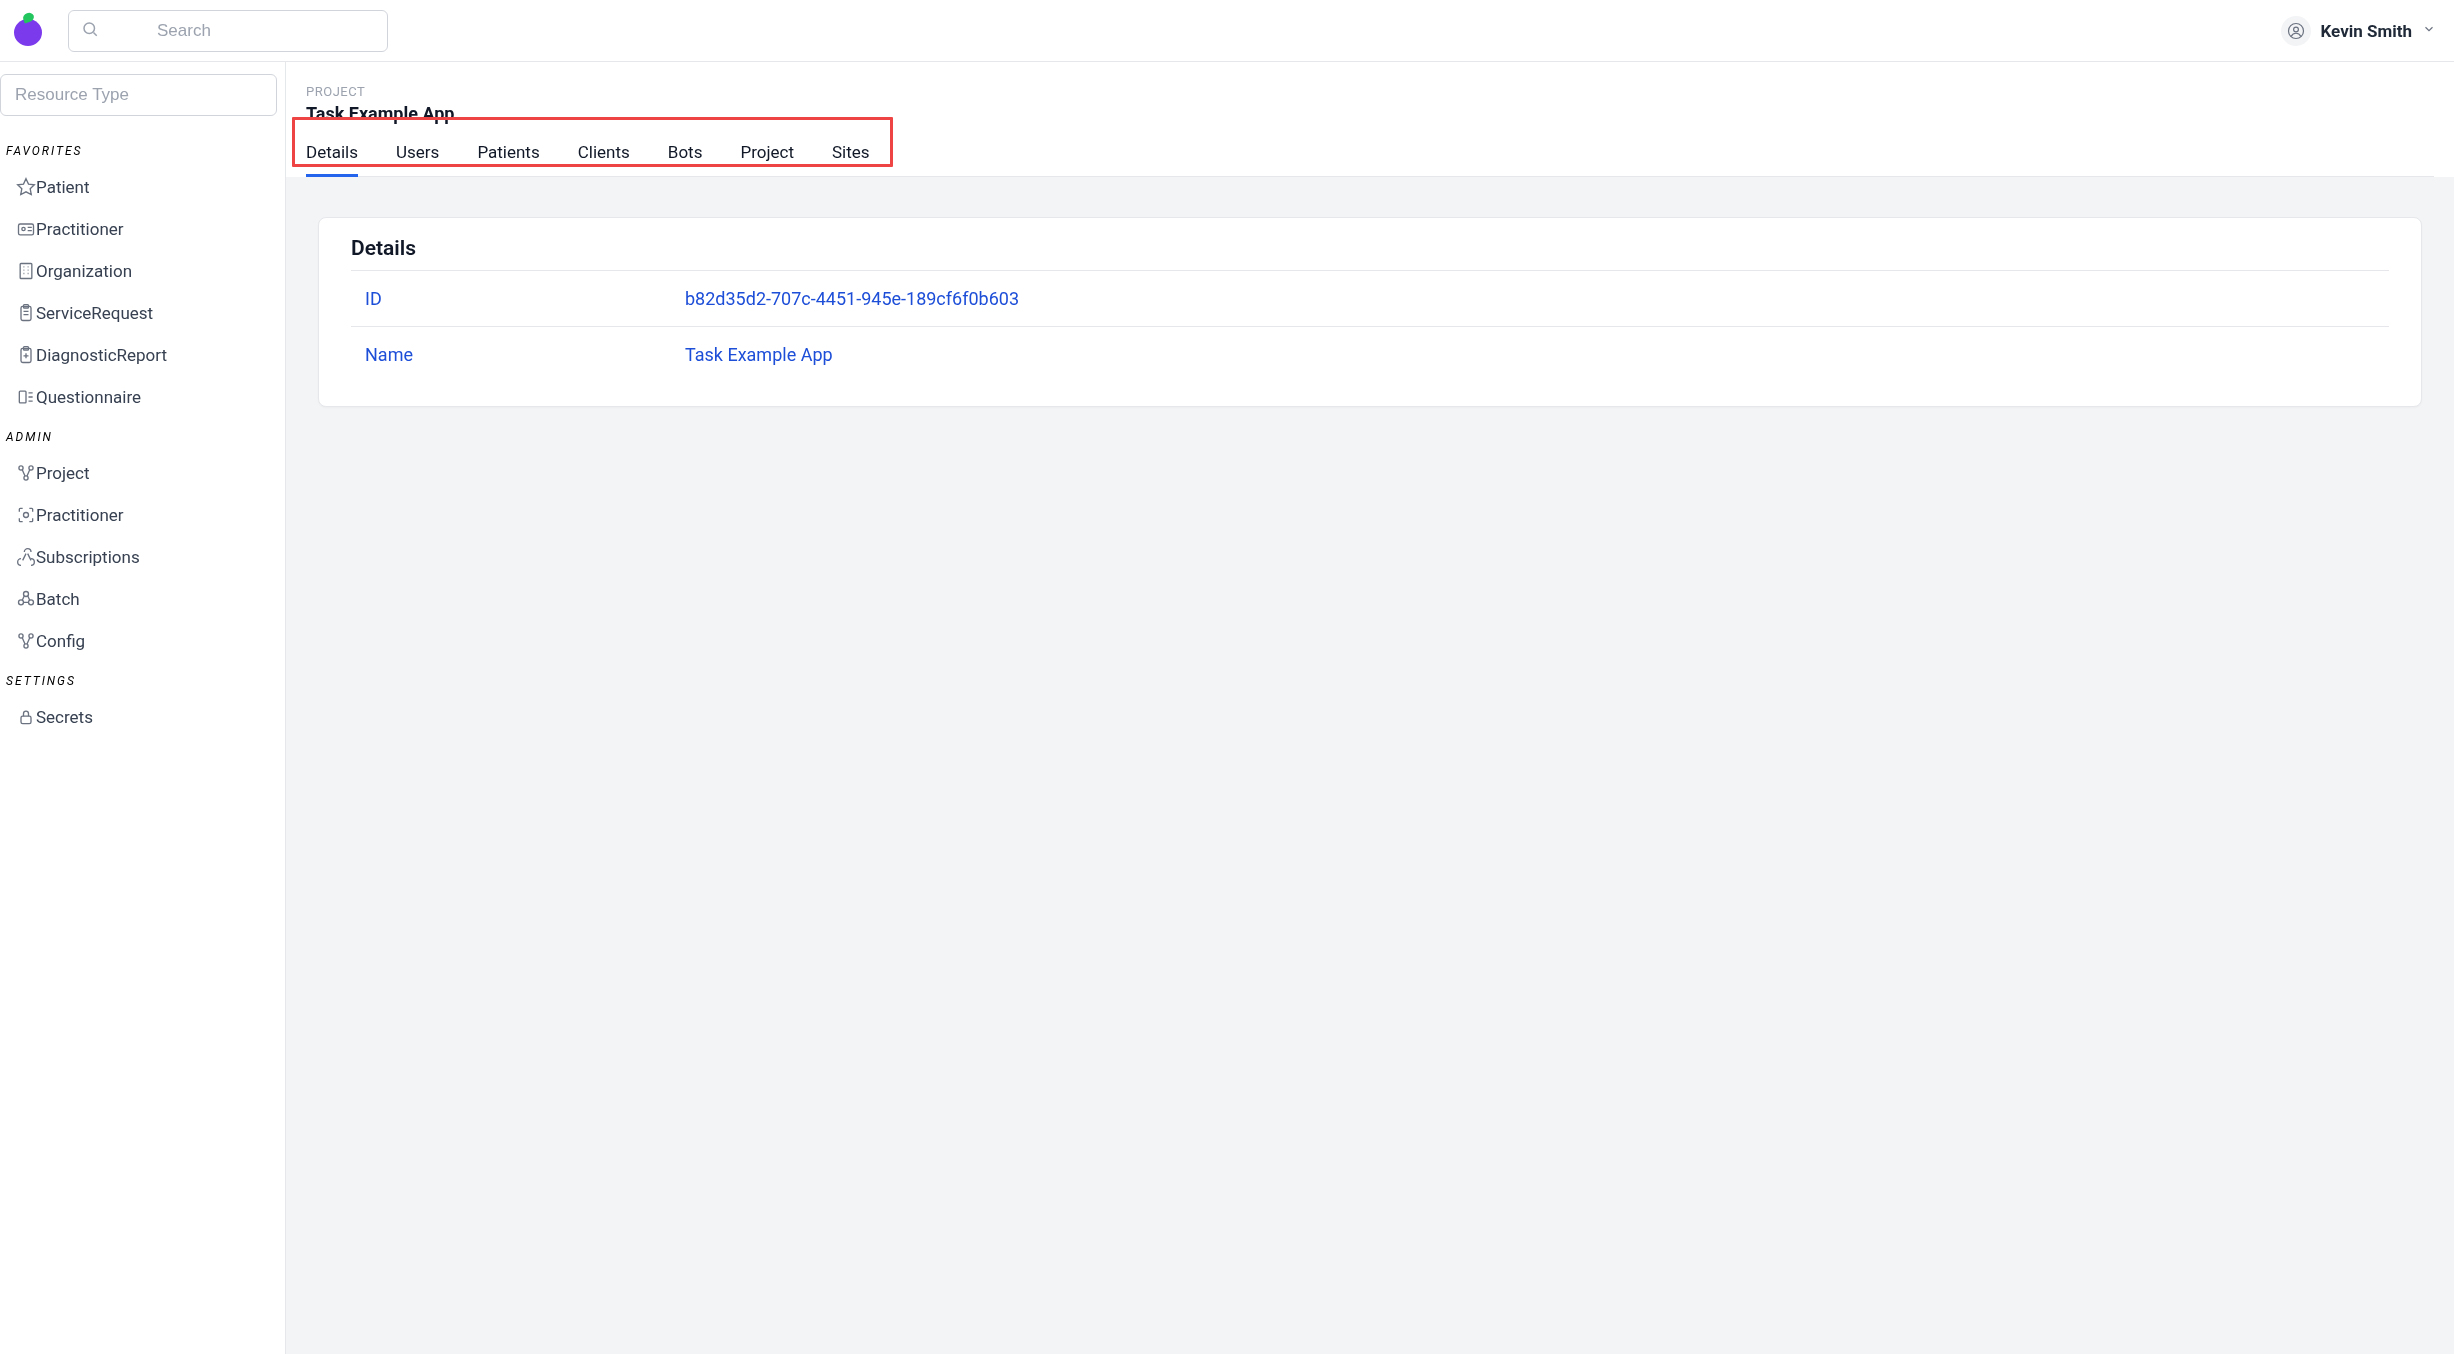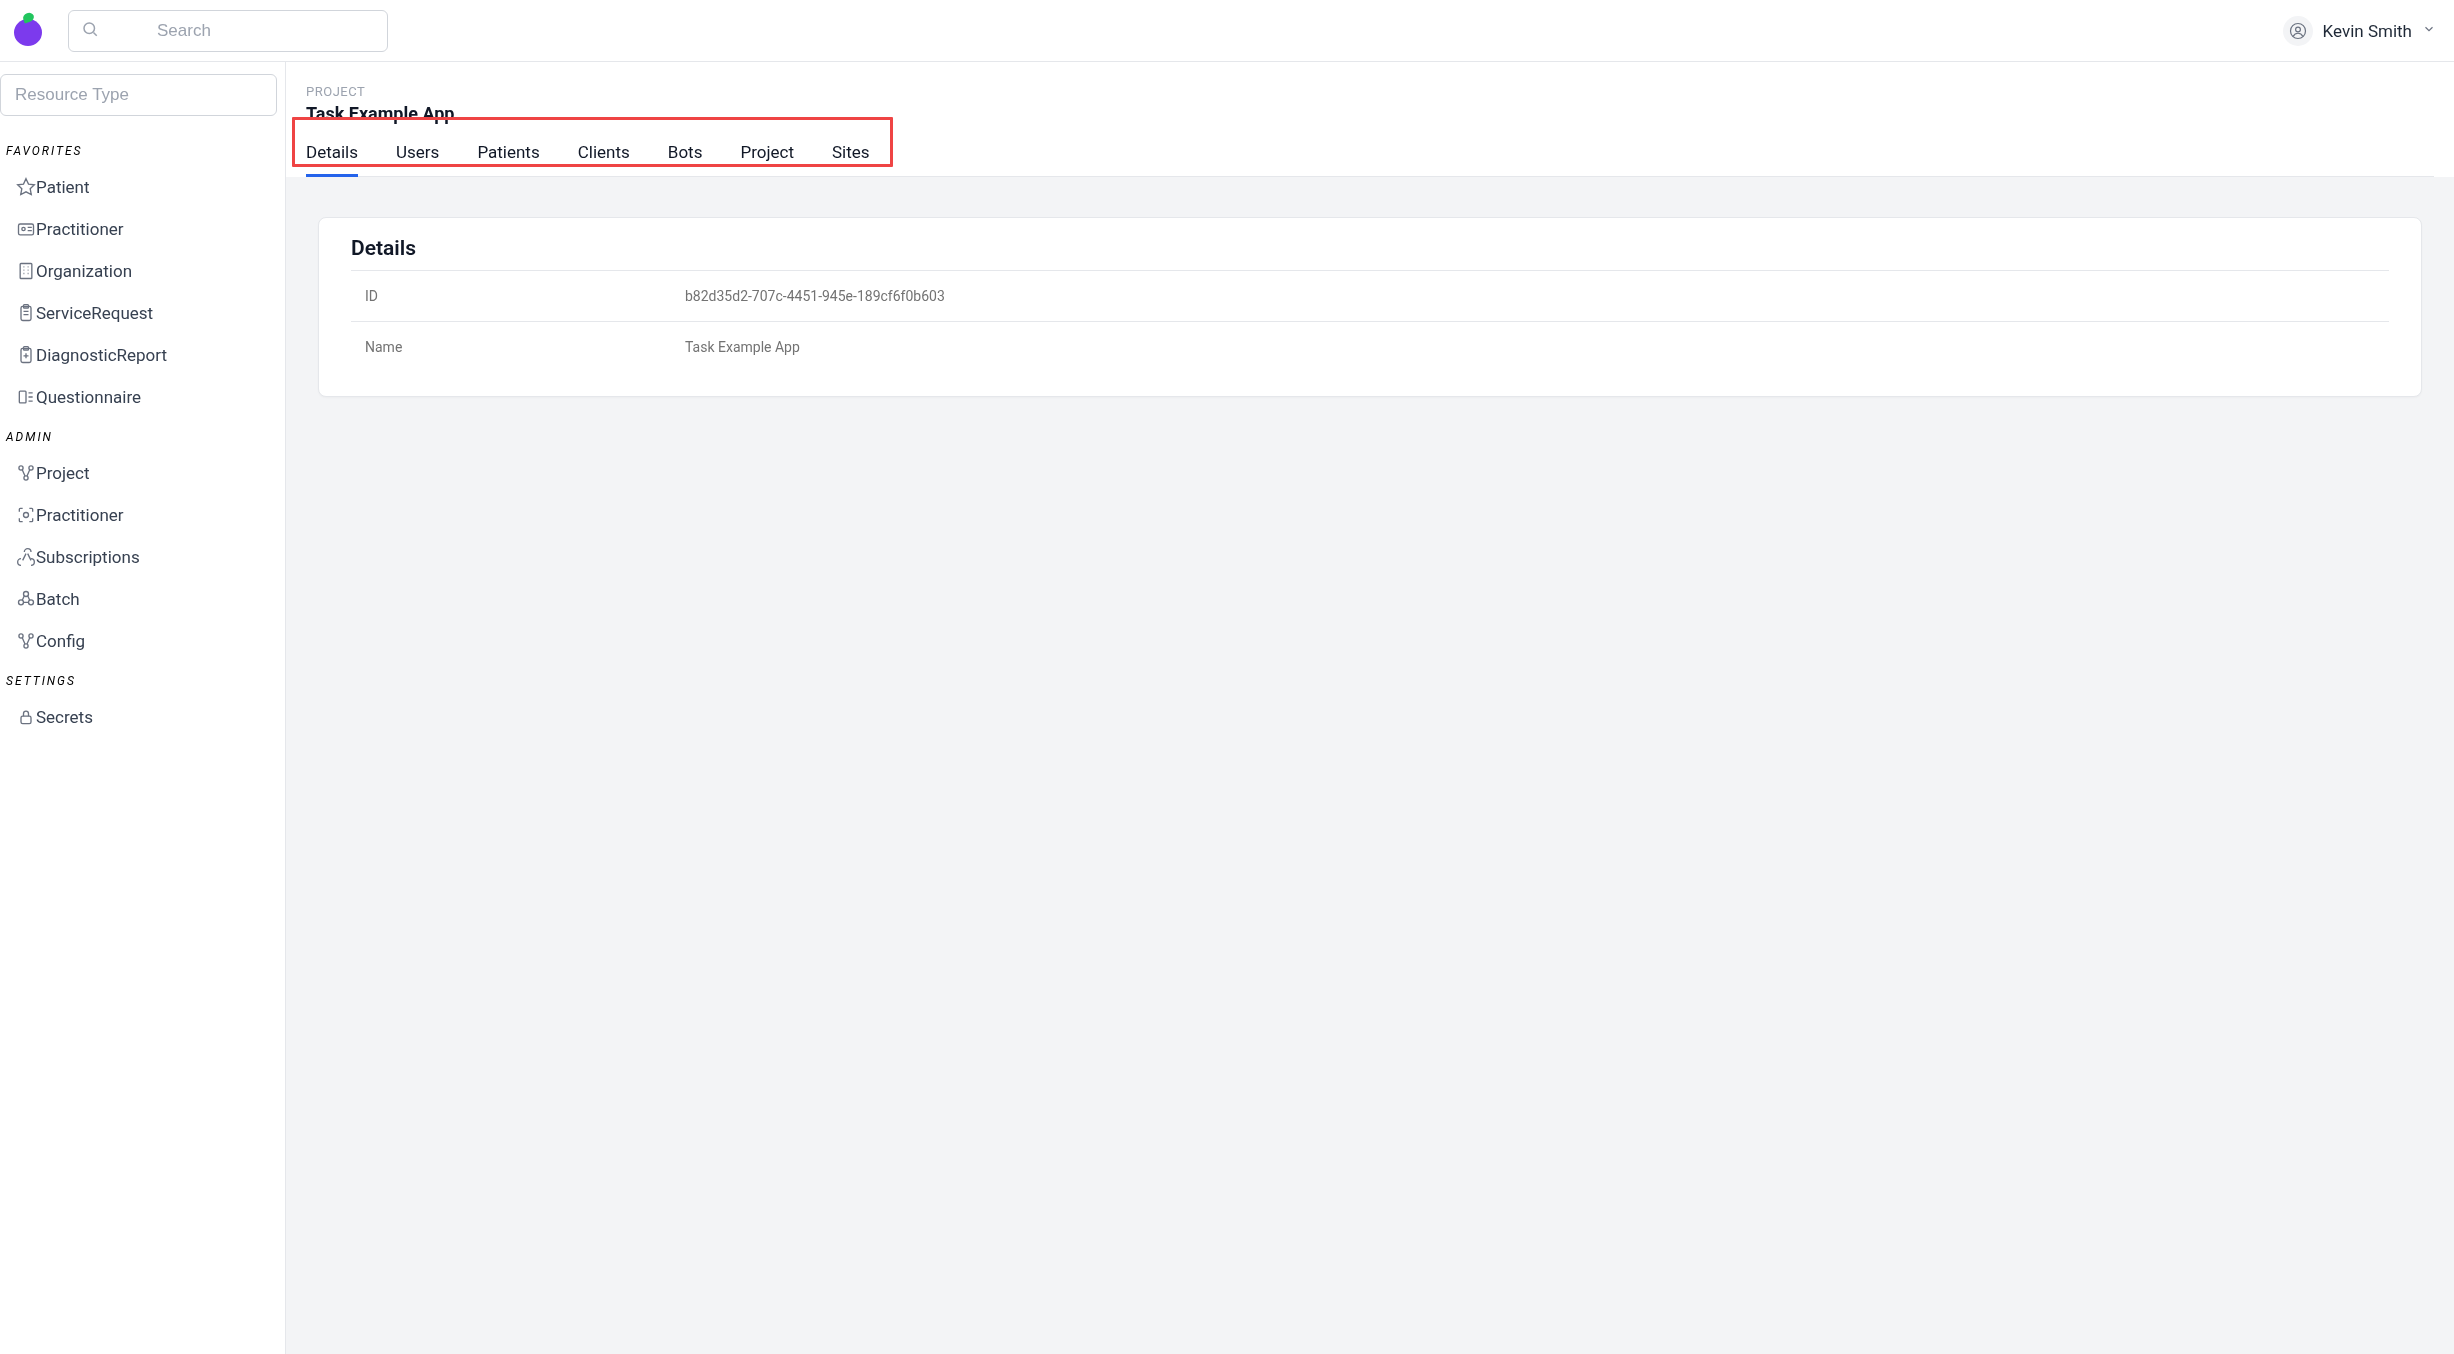--- a/index.html
+++ b/index.html
@@ -60,20 +60,21 @@
     width: 100%;
     background: transparent;
   }
   .search-wrap input::placeholder { color: #9ca3af; }
   .topbar .spacer { flex: 1; }
   .user-chip {
     display: flex;
     align-items: center;
     gap: 10px;
     cursor: pointer;
+    font-weight: bold;
   }
   .user-chip .avatar {
     width: 30px; height: 30px;
     border-radius: 50%;
     background: #f3f4f6;
     display: flex; align-items: center; justify-content: center;
   }
   .user-chip .avatar svg { width: 18px; height: 18px; stroke: #6b7280; }
   .user-chip .name { font-size: 17px; color: #1f2937; }
   .user-chip .chev svg { width: 14px; height: 14px; stroke: #6b7280; }
@@ -198,22 +199,22 @@
     font-size: 21px;
     font-weight: 600;
     color: #111827;
     padding-bottom: 10px;
     border-bottom: 1px solid #e5e7eb;
   }
   .kv-row {
     display: flex;
     padding: 17px 14px;
     border-bottom: 1px solid #e5e7eb;
-    font-size: 14px;
-    color: #737373;
+    font-size: 18px;
+    color: #1d4ed8;
   }
   .kv-row:last-child { border-bottom: none; }
   .kv-row .k { width: 320px; }
   .kv-row .v { flex: 1; }
 </style>
 </head>
 <body>
 
 <div class="topbar">
   <div class="logo">

